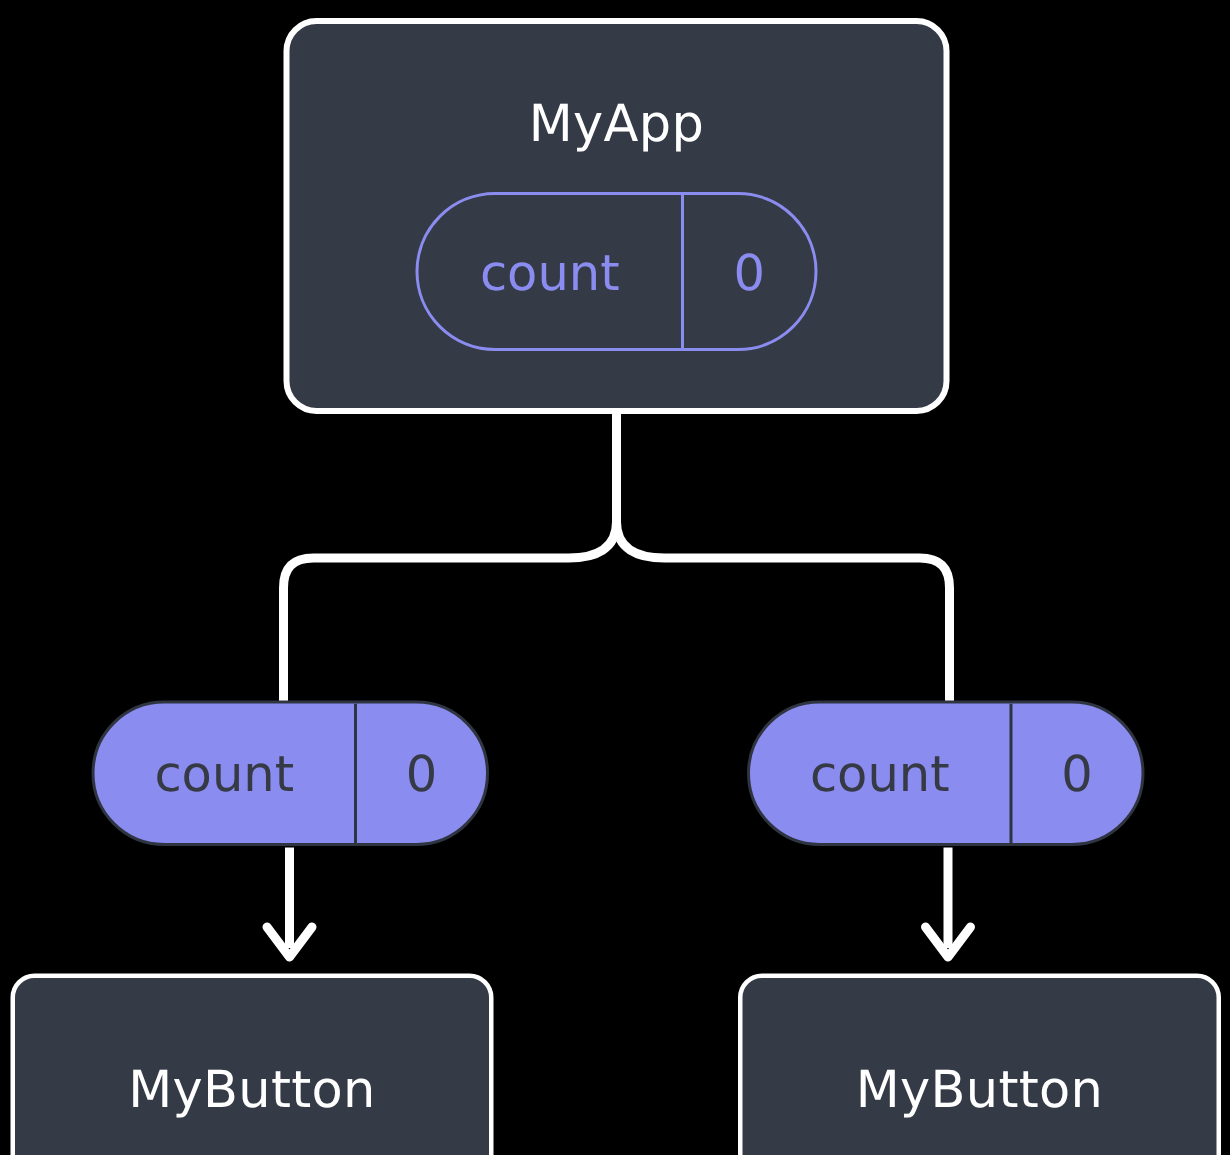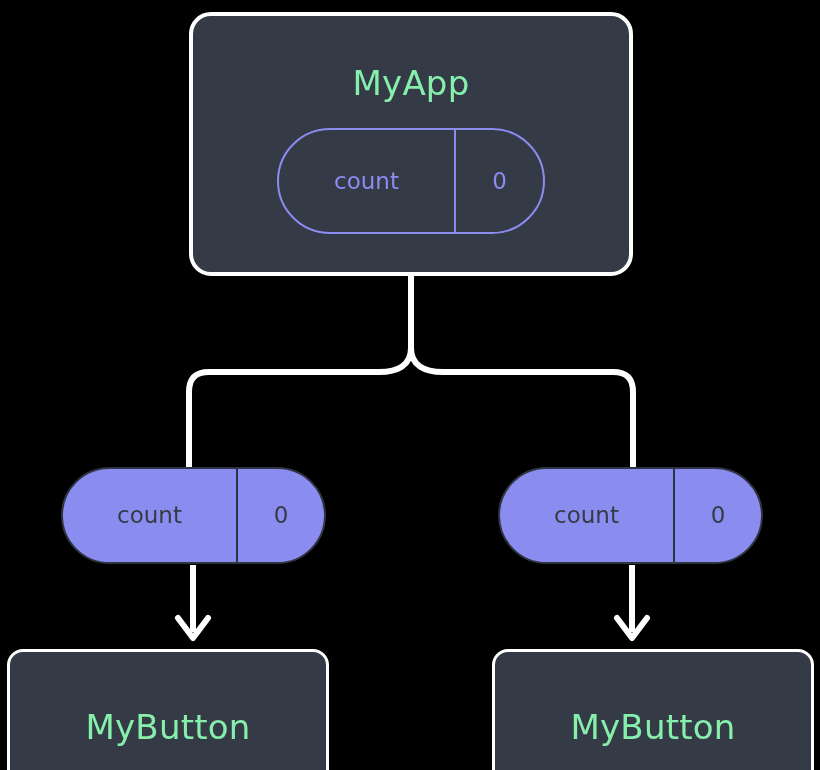--- a/index.html
+++ b/index.html
@@ -33,21 +33,21 @@
     position: absolute;
     background: #343a46;
     border: 3px solid #ffffff;
     border-radius: 16px;
     box-sizing: border-box;
     display: flex;
     flex-direction: column;
     align-items: center;
   }
   .comp-title {
-    color: #86efac;
+    color: #ffffff;
     font-size: 34px;
     font-weight: 400;
     letter-spacing: 0.2px;
     line-height: 1;
     white-space: nowrap;
   }
 
   
   #node-myapp {
     left: 189px;
@@ -83,21 +83,21 @@
     box-sizing: border-box;
     display: flex;
     align-items: stretch;
     border-radius: 999px;
     overflow: hidden;
   }
   .pill-key, .pill-val {
     display: flex;
     align-items: center;
     justify-content: center;
-    font-size: 23px;
+    font-size: 33px;
     line-height: 1;
     white-space: nowrap;
   }
 
   
   #pill-root {
     left: 277px;
     top: 128px;
     width: 268px;
     height: 106px;

